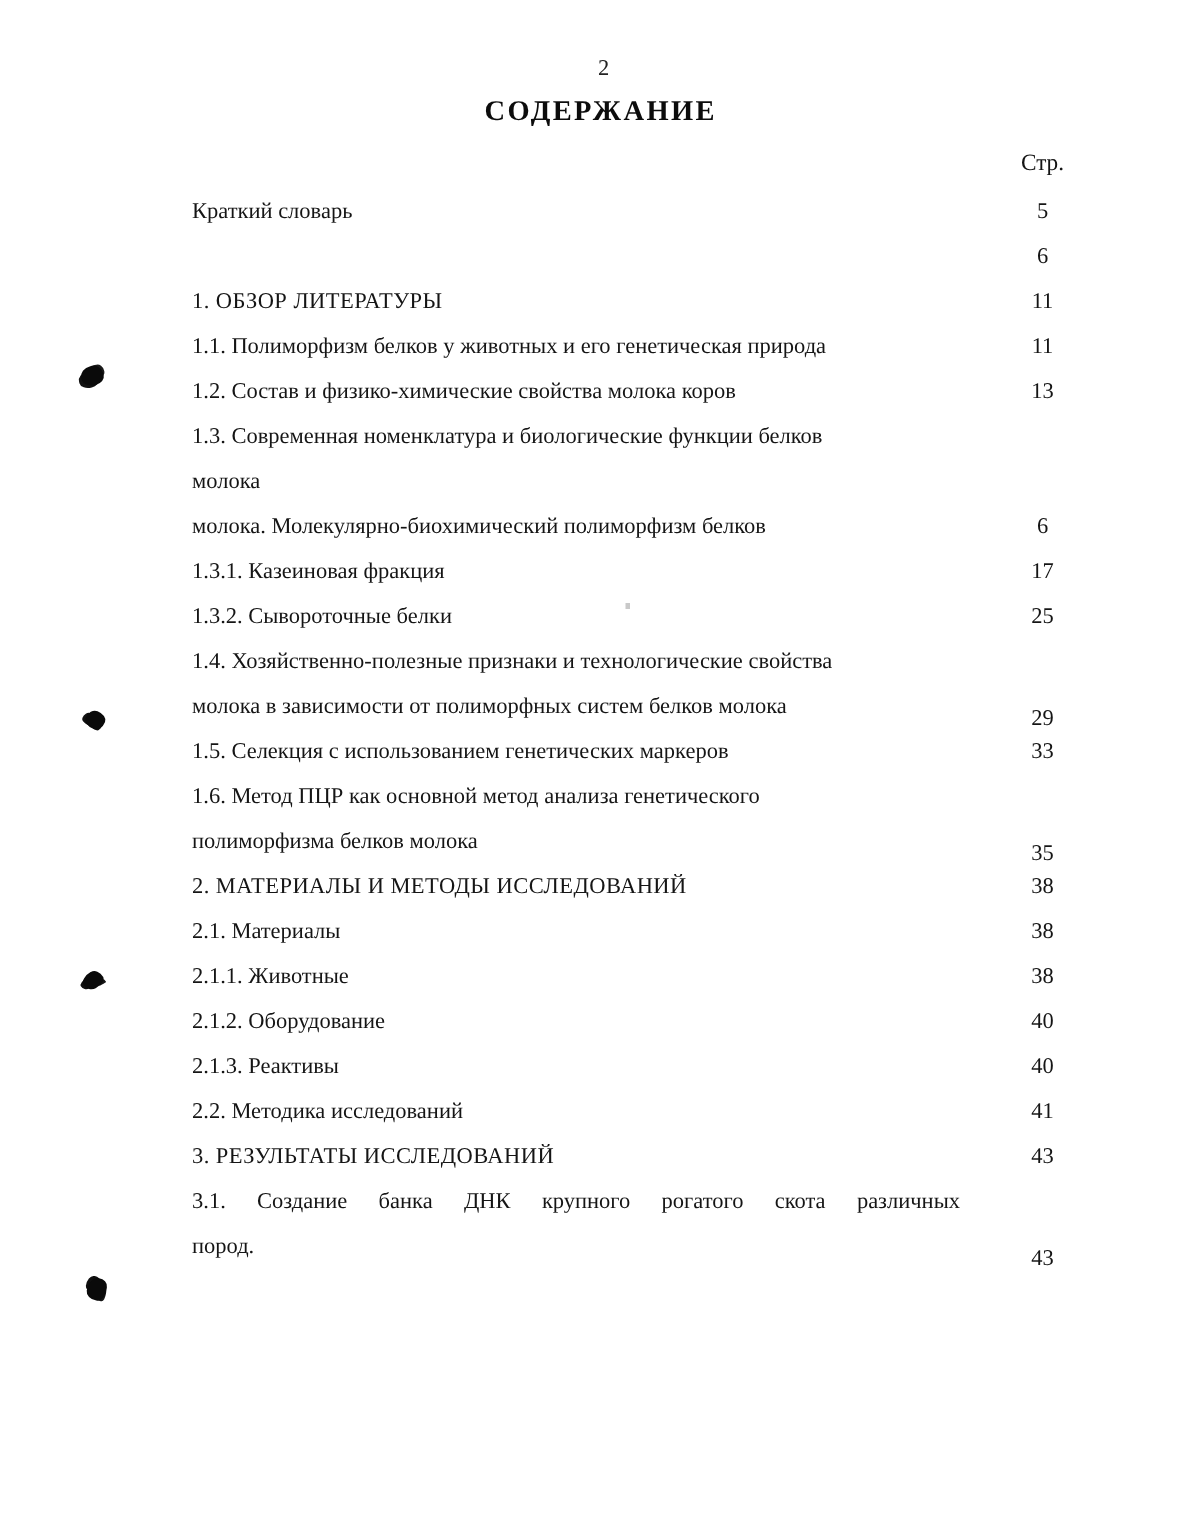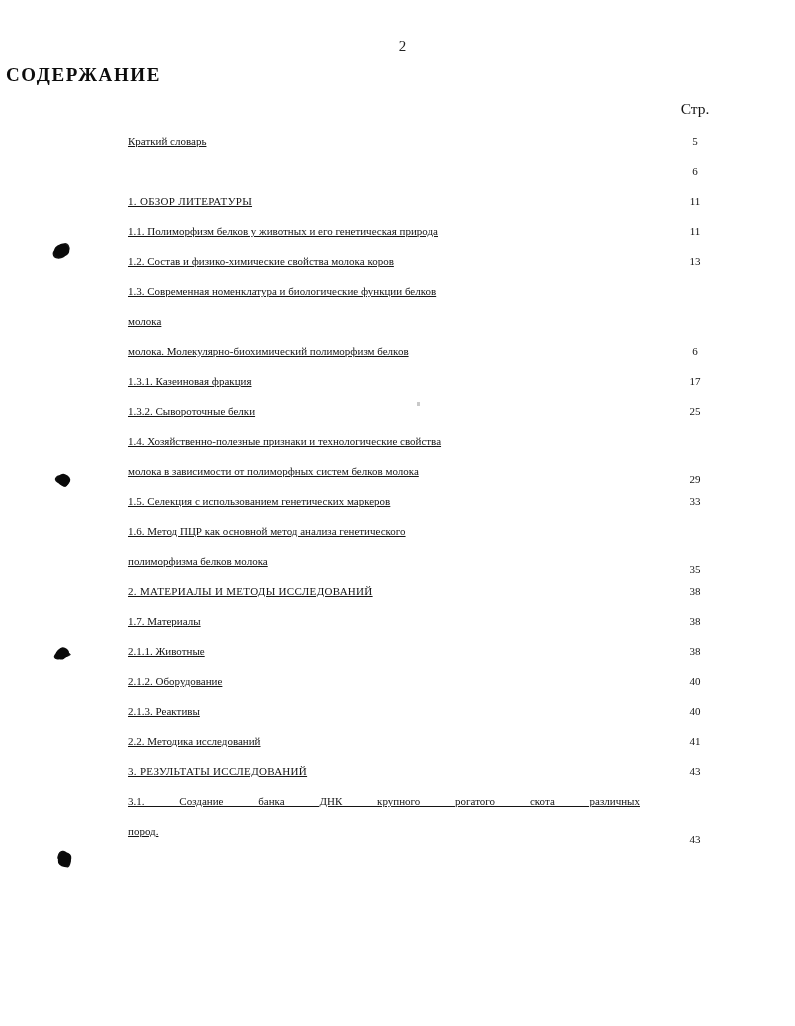--- a/index.html
+++ b/index.html
@@ -32,20 +32,21 @@
     padding-left: 10px;
     box-sizing: border-box;
   }
 
   
   .doc-title {
     position: absolute;
     top: 64px;
     left: 0;
     width: 795px;
+    text-align: center;
     font-size: 19px;
     font-weight: bold;
     letter-spacing: 1.6px;
     color: #0c0c0c;
     padding-left: 6px;
     box-sizing: border-box;
   }
 
   
   .toc {
@@ -65,23 +66,22 @@
     position: absolute;
     right: 0;
     top: 0;
     width: 46px;
     text-align: center;
   }
 
   
   .row {
     position: relative;
-    font-size: 11px;
+    font-size: 15px;
     line-height: 30px;
-    text-decoration: underline;
   }
   .row .txt {
     display: block;
     width: 512px;
     color: #151515;
   }
   .row .txt .ln { display: block; white-space: nowrap; }
   .row.justify .txt .ln {
     white-space: normal;
     text-align: justify;
@@ -236,21 +236,21 @@
       </div>
     <div id="grp-chapter_2">
         <div class="row caps">
           <span class="txt">
             <span class="ln last">2. МАТЕРИАЛЫ И МЕТОДЫ ИССЛЕДОВАНИЙ</span>
           </span>
           <span class="pg l0">38</span>
         </div>
         <div class="row">
           <span class="txt">
-            <span class="ln last">1.7. Материалы</span>
+            <span class="ln last">2.1. Материалы</span>
           </span>
           <span class="pg l0">38</span>
         </div>
         <div class="row">
           <span class="txt">
             <span class="ln last">2.1.1. Животные</span>
           </span>
           <span class="pg l0">38</span>
         </div>
         <div class="row">

